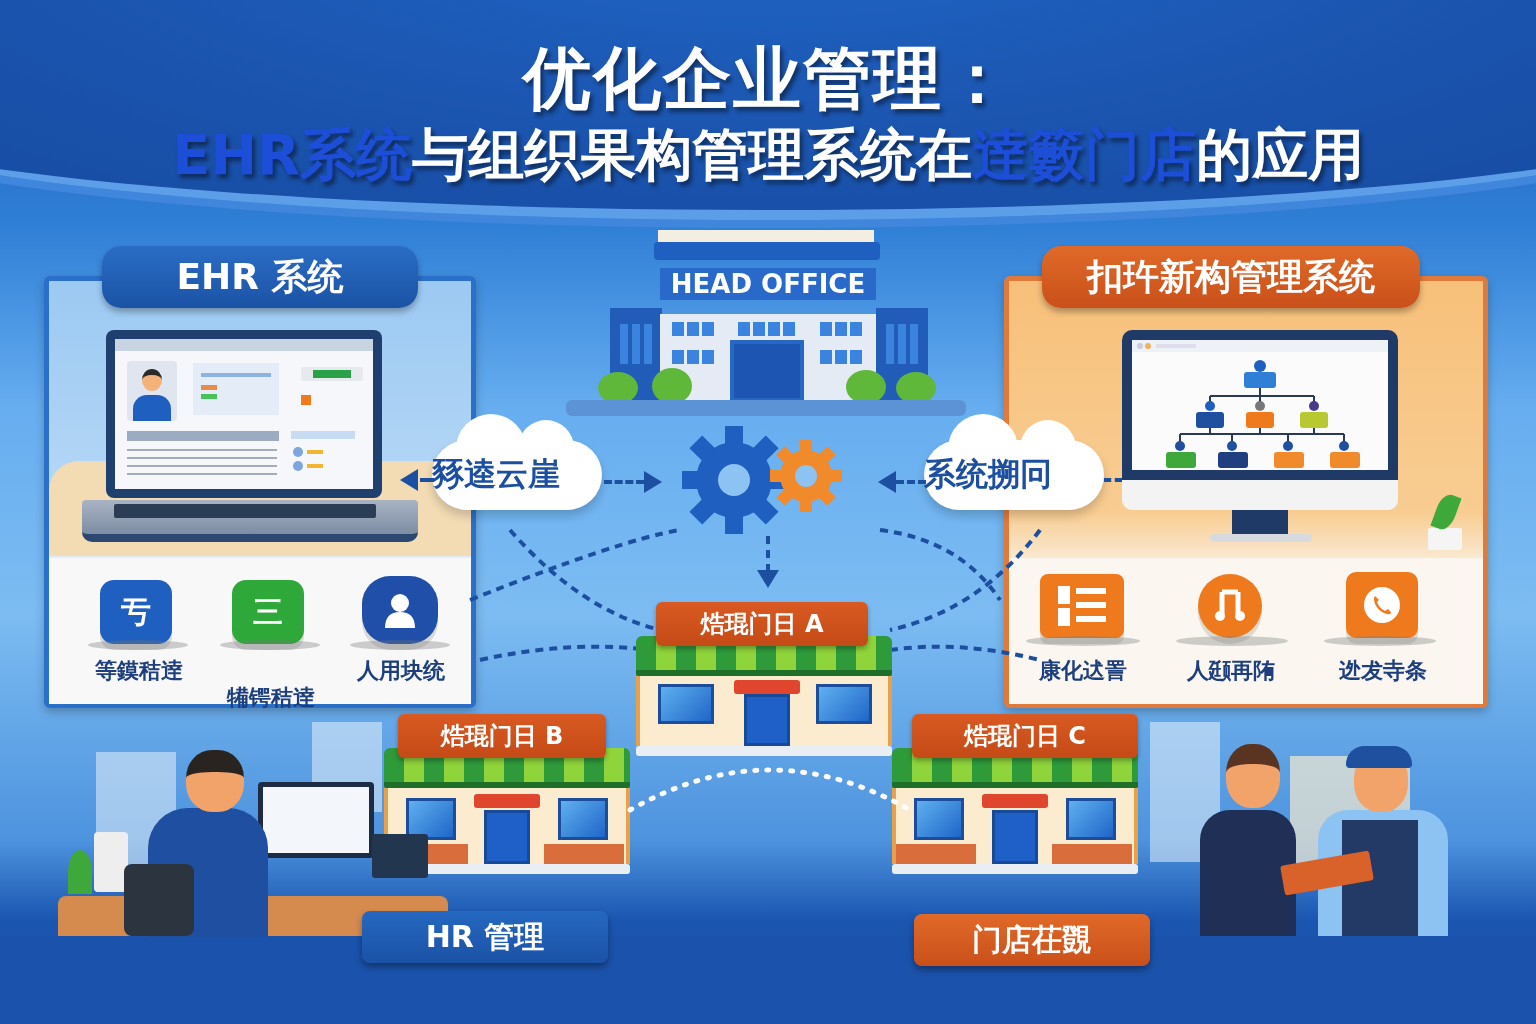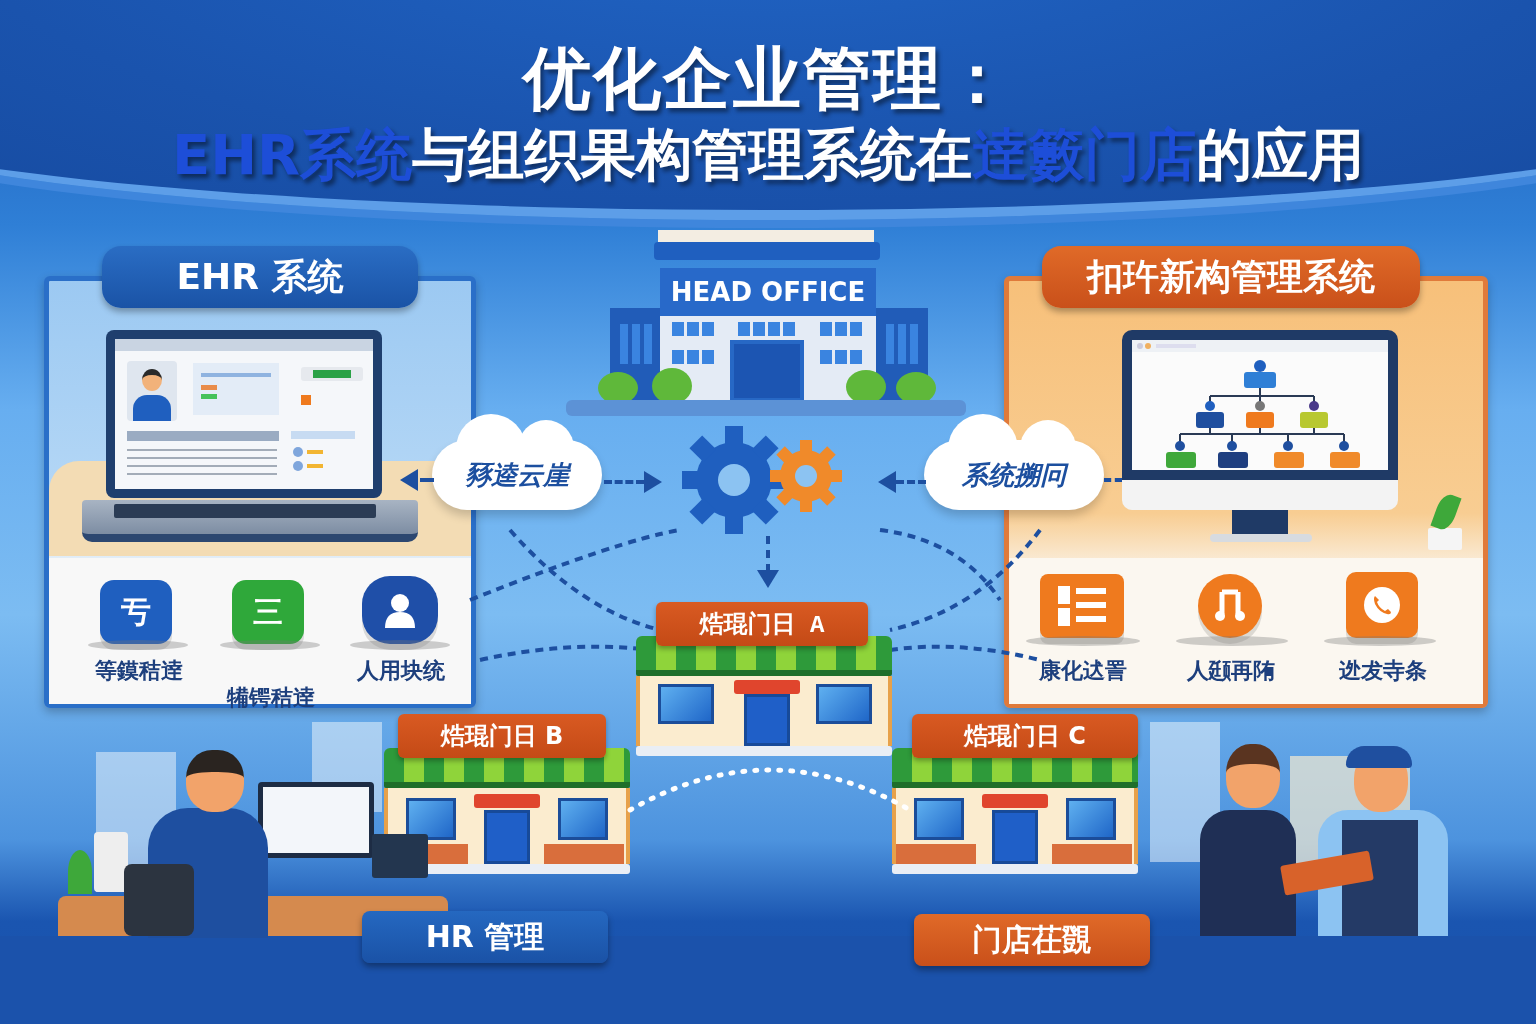--- a/index.html
+++ b/index.html
@@ -92,42 +92,41 @@
     display: flex; align-items: center; justify-content: center;
     font-size: 30px; font-weight: bold;
     box-shadow: 0 6px 0 rgba(0,0,0,0.12);
   }
   .icon-label { font-size: 22px; font-weight: bold; color: #1d3f7d; text-align: center; width: 130px; }
   .shadow-disc { height: 10px; border-radius: 50%; background: rgba(120,120,120,0.35); }
 
   
   .cloud {
     background: #fff; border-radius: 60px; color: #1c4f9f; font-weight: bold;
-    font-size: 26px; display: flex; align-items: center; justify-content: center;
+    font-size: 32px; display: flex; align-items: center; 
     box-shadow: 0 6px 10px rgba(0,0,0,0.18);
-    font-style: italic;
   }
   .cloud::before, .cloud::after {
     content: ""; position: absolute; background: #fff; border-radius: 50%;
   }
   .cloud::before { width: 70px; height: 70px; left: 24px; top: -26px; }
   .cloud::after { width: 56px; height: 56px; right: 28px; top: -20px; }
   .cloud span { position: relative; z-index: 2; }
 
   
   .dash { border-top: 4px dashed #1d4fa0; height: 0; }
   .arrow-r { width: 0; height: 0; border-top: 11px solid transparent; border-bottom: 11px solid transparent; border-left: 18px solid #1d4fa0; }
   .arrow-l { width: 0; height: 0; border-top: 11px solid transparent; border-bottom: 11px solid transparent; border-right: 18px solid #1d4fa0; }
   .arrow-d { width: 0; height: 0; border-left: 11px solid transparent; border-right: 11px solid transparent; border-top: 18px solid #1d4fa0; }
 
   
   .ho-roof { left: 658px; top: 230px; width: 216px; height: 14px; background: #f3ede2; }
   .ho-band { left: 654px; top: 242px; width: 226px; height: 18px; background: #1f5fbf; border-radius: 4px; }
   .ho-sign {
-    left: 660px; top: 268px; width: 216px; height: 48px; background: #2869c9;
+    left: 660px; top: 268px; width: 216px; height: 32px; background: #2869c9;
     color: #fff; font-weight: bold; font-size: 26px; display: flex; align-items: center; justify-content: center;
   }
   .ho-body { left: 660px; top: 314px; width: 216px; height: 86px; background: #e4ebf5; }
   .ho-wing-l { left: 610px; top: 308px; width: 52px; height: 92px; background: #215cb8; }
   .ho-wing-r { left: 876px; top: 308px; width: 52px; height: 92px; background: #215cb8; }
   .ho-door { left: 730px; top: 340px; width: 74px; height: 62px; background: #1c55b2; border: 4px solid #2768c5; }
   .ho-base { left: 566px; top: 400px; width: 400px; height: 16px; background: #5c92d6; border-radius: 6px; }
   .win { background: #3a84e0; position: absolute; }
   .bush { position: absolute; background: #5fb83a; border-radius: 50%; }
 
@@ -388,21 +387,21 @@
 <div class="abs" style="left:636px;top:636px;width:256px;">
   <div class="awning"></div>
   <div class="store-body" style="position:relative;height:70px;">
     <div class="store-win" style="left:18px;top:8px;width:56px;height:40px;"></div>
     <div class="store-win" style="left:176px;top:8px;width:56px;height:40px;"></div>
     <div class="store-canopy" style="left:94px;top:4px;width:66px;"></div>
     <div class="store-door" style="left:104px;top:18px;width:46px;height:52px;"></div>
   </div>
   <div class="store-base"></div>
 </div>
-<div class="abs store-sign" style="left:656px;top:602px;width:212px;font-family:Liberation Mono, monospace;">焅琨门日 A</div>
+<div class="abs store-sign" style="left:656px;top:602px;width:212px;">焅琨门日 A</div>
 
 <div class="abs" style="left:384px;top:748px;width:246px;">
   <div class="awning"></div>
   <div class="store-body" style="position:relative;height:76px;">
     <div class="store-win" style="left:18px;top:10px;width:50px;height:42px;"></div>
     <div class="store-win" style="left:170px;top:10px;width:50px;height:42px;"></div>
     <div class="store-canopy" style="left:86px;top:6px;width:66px;"></div>
     <div class="store-door" style="left:96px;top:22px;width:46px;height:54px;"></div>
     <div class="store-brick" style="left:0;top:56px;width:80px;height:20px;"></div>
     <div class="store-brick" style="left:156px;top:56px;width:80px;height:20px;"></div>

